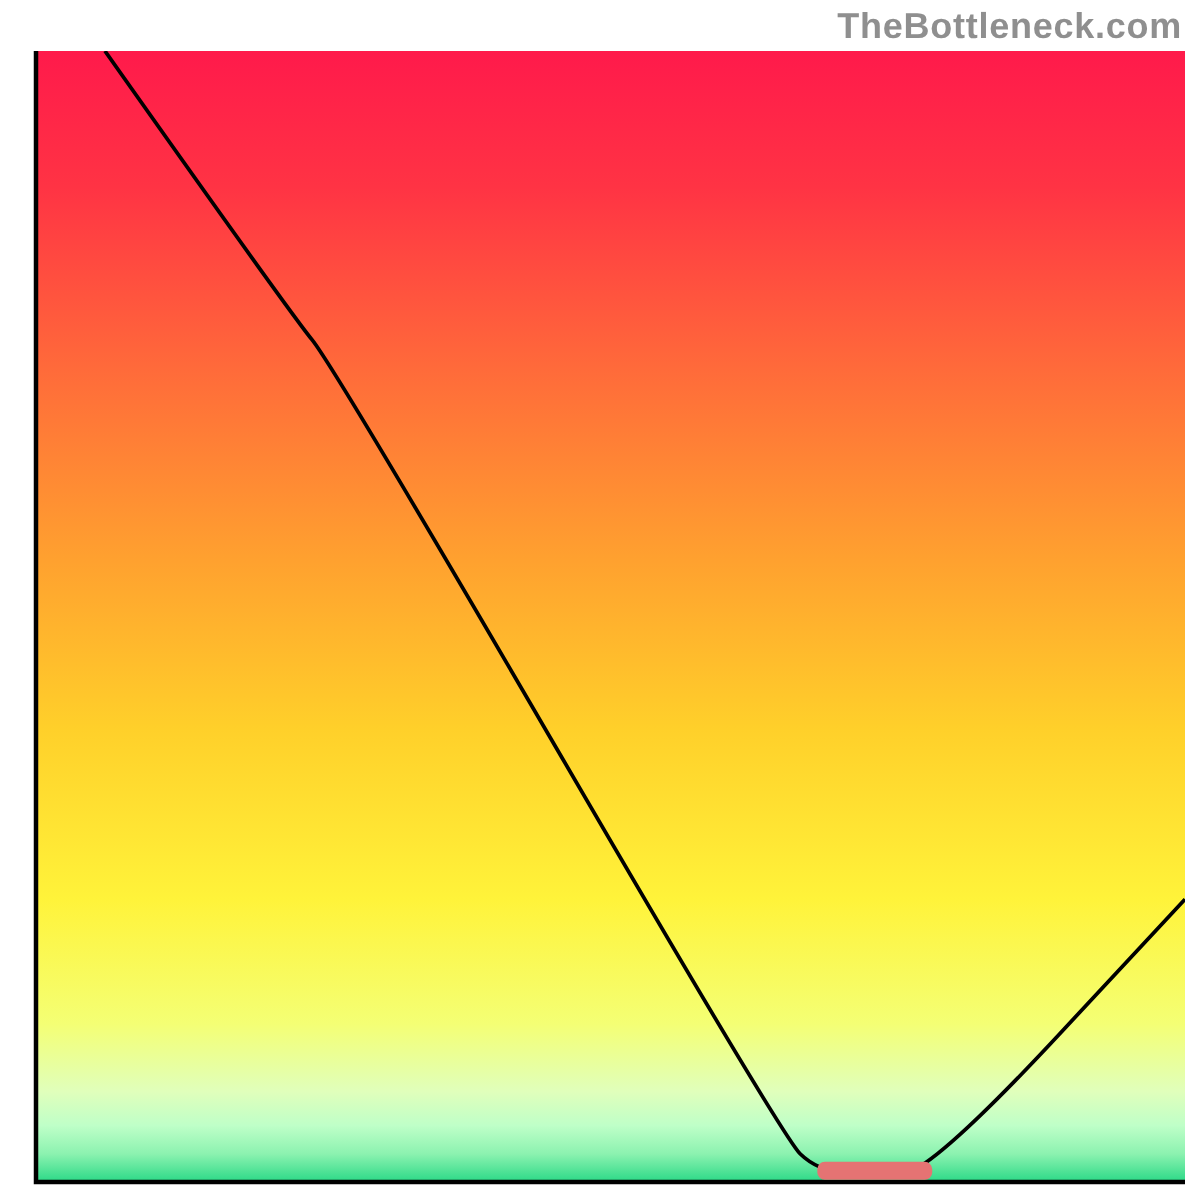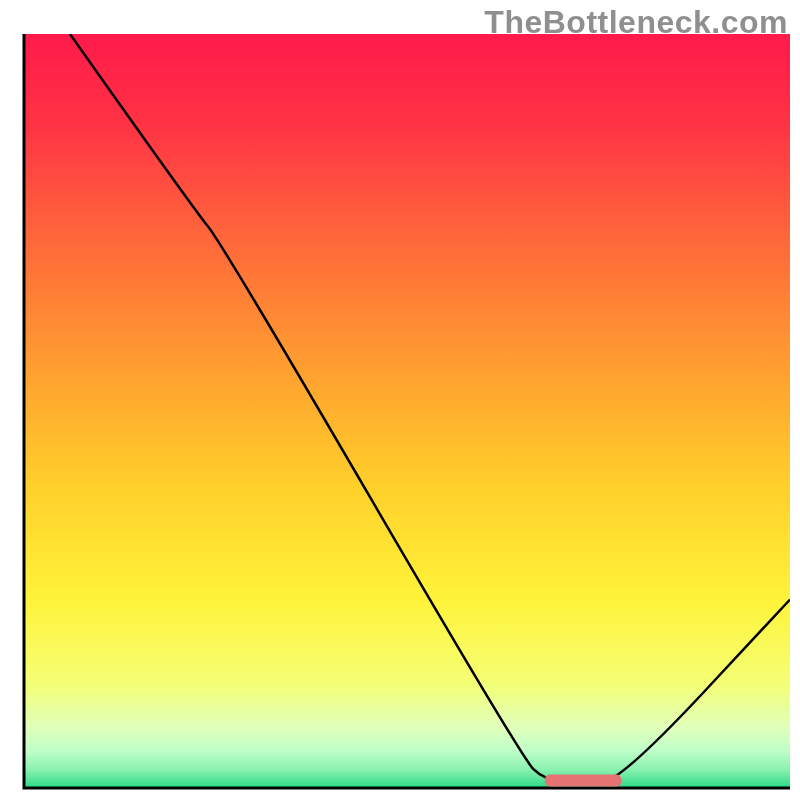--- a/index.html
+++ b/index.html
@@ -12,21 +12,21 @@
   }
   .frame {
     position: relative;
     width: 800px;
     height: 800px;
   }
   .watermark {
     position: absolute;
     top: 4px;
     right: 12px;
-    font-size: 32px;
+    font-size: 24px;
     font-weight: bold;
     color: #8f8f8f;
     letter-spacing: 0.5px;
   }
   svg {
     position: absolute;
     top: 0;
     left: 0;
   }
 </style>

